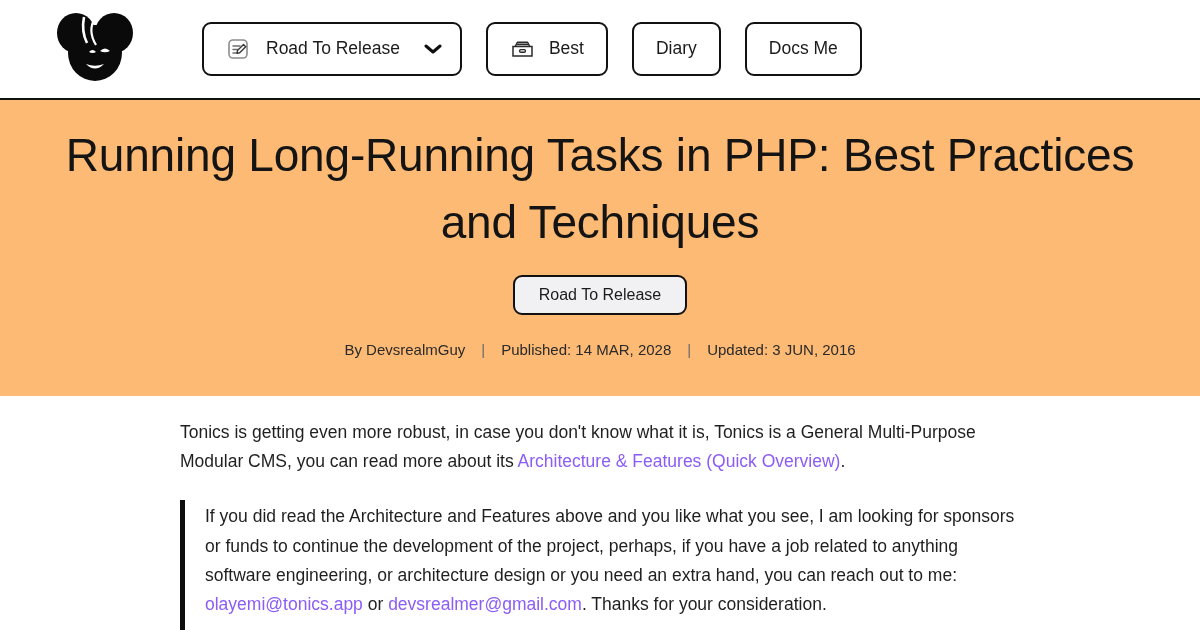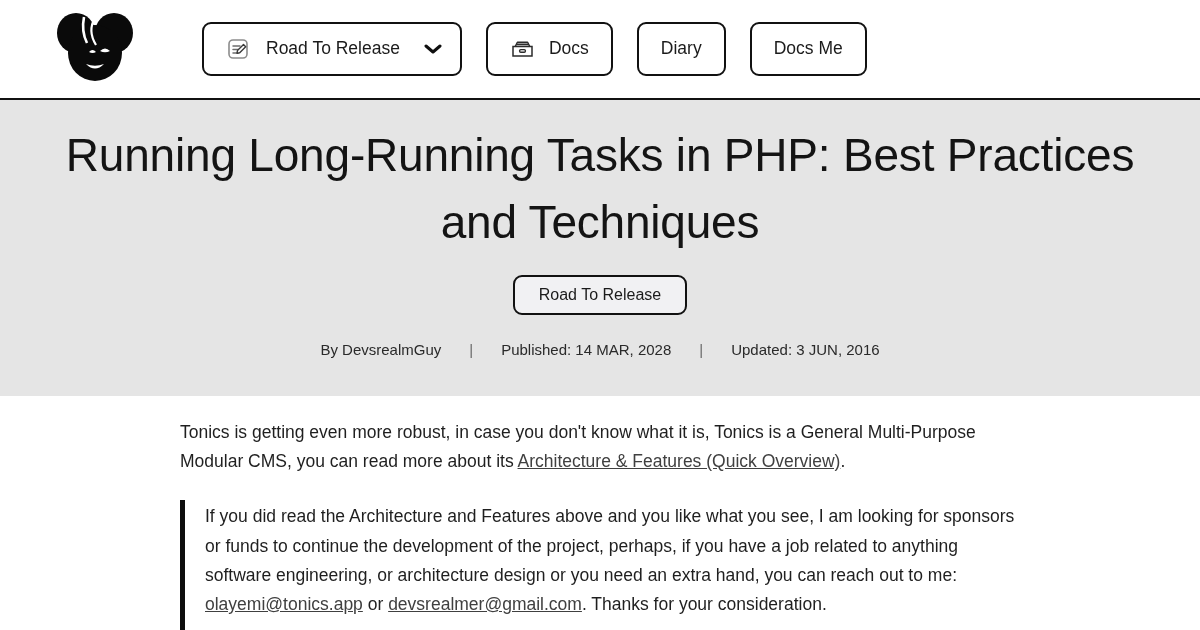--- a/index.html
+++ b/index.html
@@ -65,21 +65,21 @@
   .nav-btn.is-dropdown { padding-right: 18px; gap: 16px; }
 
   .nav-btn .nav-label { line-height: 1; }
 
   .nav-ico { display: flex; align-items: center; justify-content: center; flex: 0 0 auto; }
 
   .chev { margin-left: 8px; display: flex; align-items: center; }
 
   
   .hero {
-    background: #e5e5e5;
+    background: #fdba74;
     padding: 22px 30px 30px;
     text-align: center;
     height: 296px;
   }
 
   .hero-title {
     font-size: 46px;
     line-height: 1.45;
     font-weight: 400;
     letter-spacing: -0.2px;
@@ -102,21 +102,21 @@
     font-family: "Liberation Sans", sans-serif;
   }
 
   .hero-meta {
     margin-top: 26px;
     font-size: 15px;
     color: #2a2a2a;
     display: flex;
     align-items: center;
     justify-content: center;
-    gap: 12px;
+    gap: 0;
   }
 
   .hero-meta .sep {
     padding: 0 16px;
     color: #6a6a6a;
   }
 
   
   .article {
     padding: 22px 0 0;
@@ -127,22 +127,21 @@
     margin: 0 auto;
   }
 
   .lede {
     font-size: 17.5px;
     line-height: 1.67;
     color: #1f1f1f;
   }
 
   a.inline-link {
-    color: #404040;
-    text-decoration: underline;
+    color: #8b5cf6;
   }
 
   .callout {
     margin-top: 24px;
     border-left: 5px solid #0d0d0d;
     padding: 2px 0 10px 20px;
     font-size: 17.5px;
     line-height: 1.67;
     color: #1f1f1f;
     min-height: 160px;
@@ -190,21 +189,21 @@
 
     <button class="nav-btn">
       <span class="nav-ico">
         <svg width="25" height="24" viewBox="0 0 25 24" aria-hidden="true">
           <path d="M3 9.5h19v9.5H3z" fill="none" stroke="#2b2b2b" stroke-width="1.5"></path>
           <path d="M5.2 9.5l2.2-4.2h10.2l2.2 4.2" fill="none" stroke="#2b2b2b" stroke-width="1.5" stroke-linejoin="round"></path>
           <path d="M6.6 7.6h11.8M7.6 6h9.8" stroke="#2b2b2b" stroke-width="1.1"></path>
           <rect x="9.6" y="12.6" width="5.8" height="2.6" rx="1.2" fill="none" stroke="#2b2b2b" stroke-width="1.4"></rect>
         </svg>
       </span>
-      <span class="nav-label">Docs</span>
+      <span class="nav-label">Best</span>
     </button>
 
     <button class="nav-btn">
       <span class="nav-label">Diary</span>
     </button>
 
     <button class="nav-btn">
       <span class="nav-label">Docs Me</span>
     </button>
 

